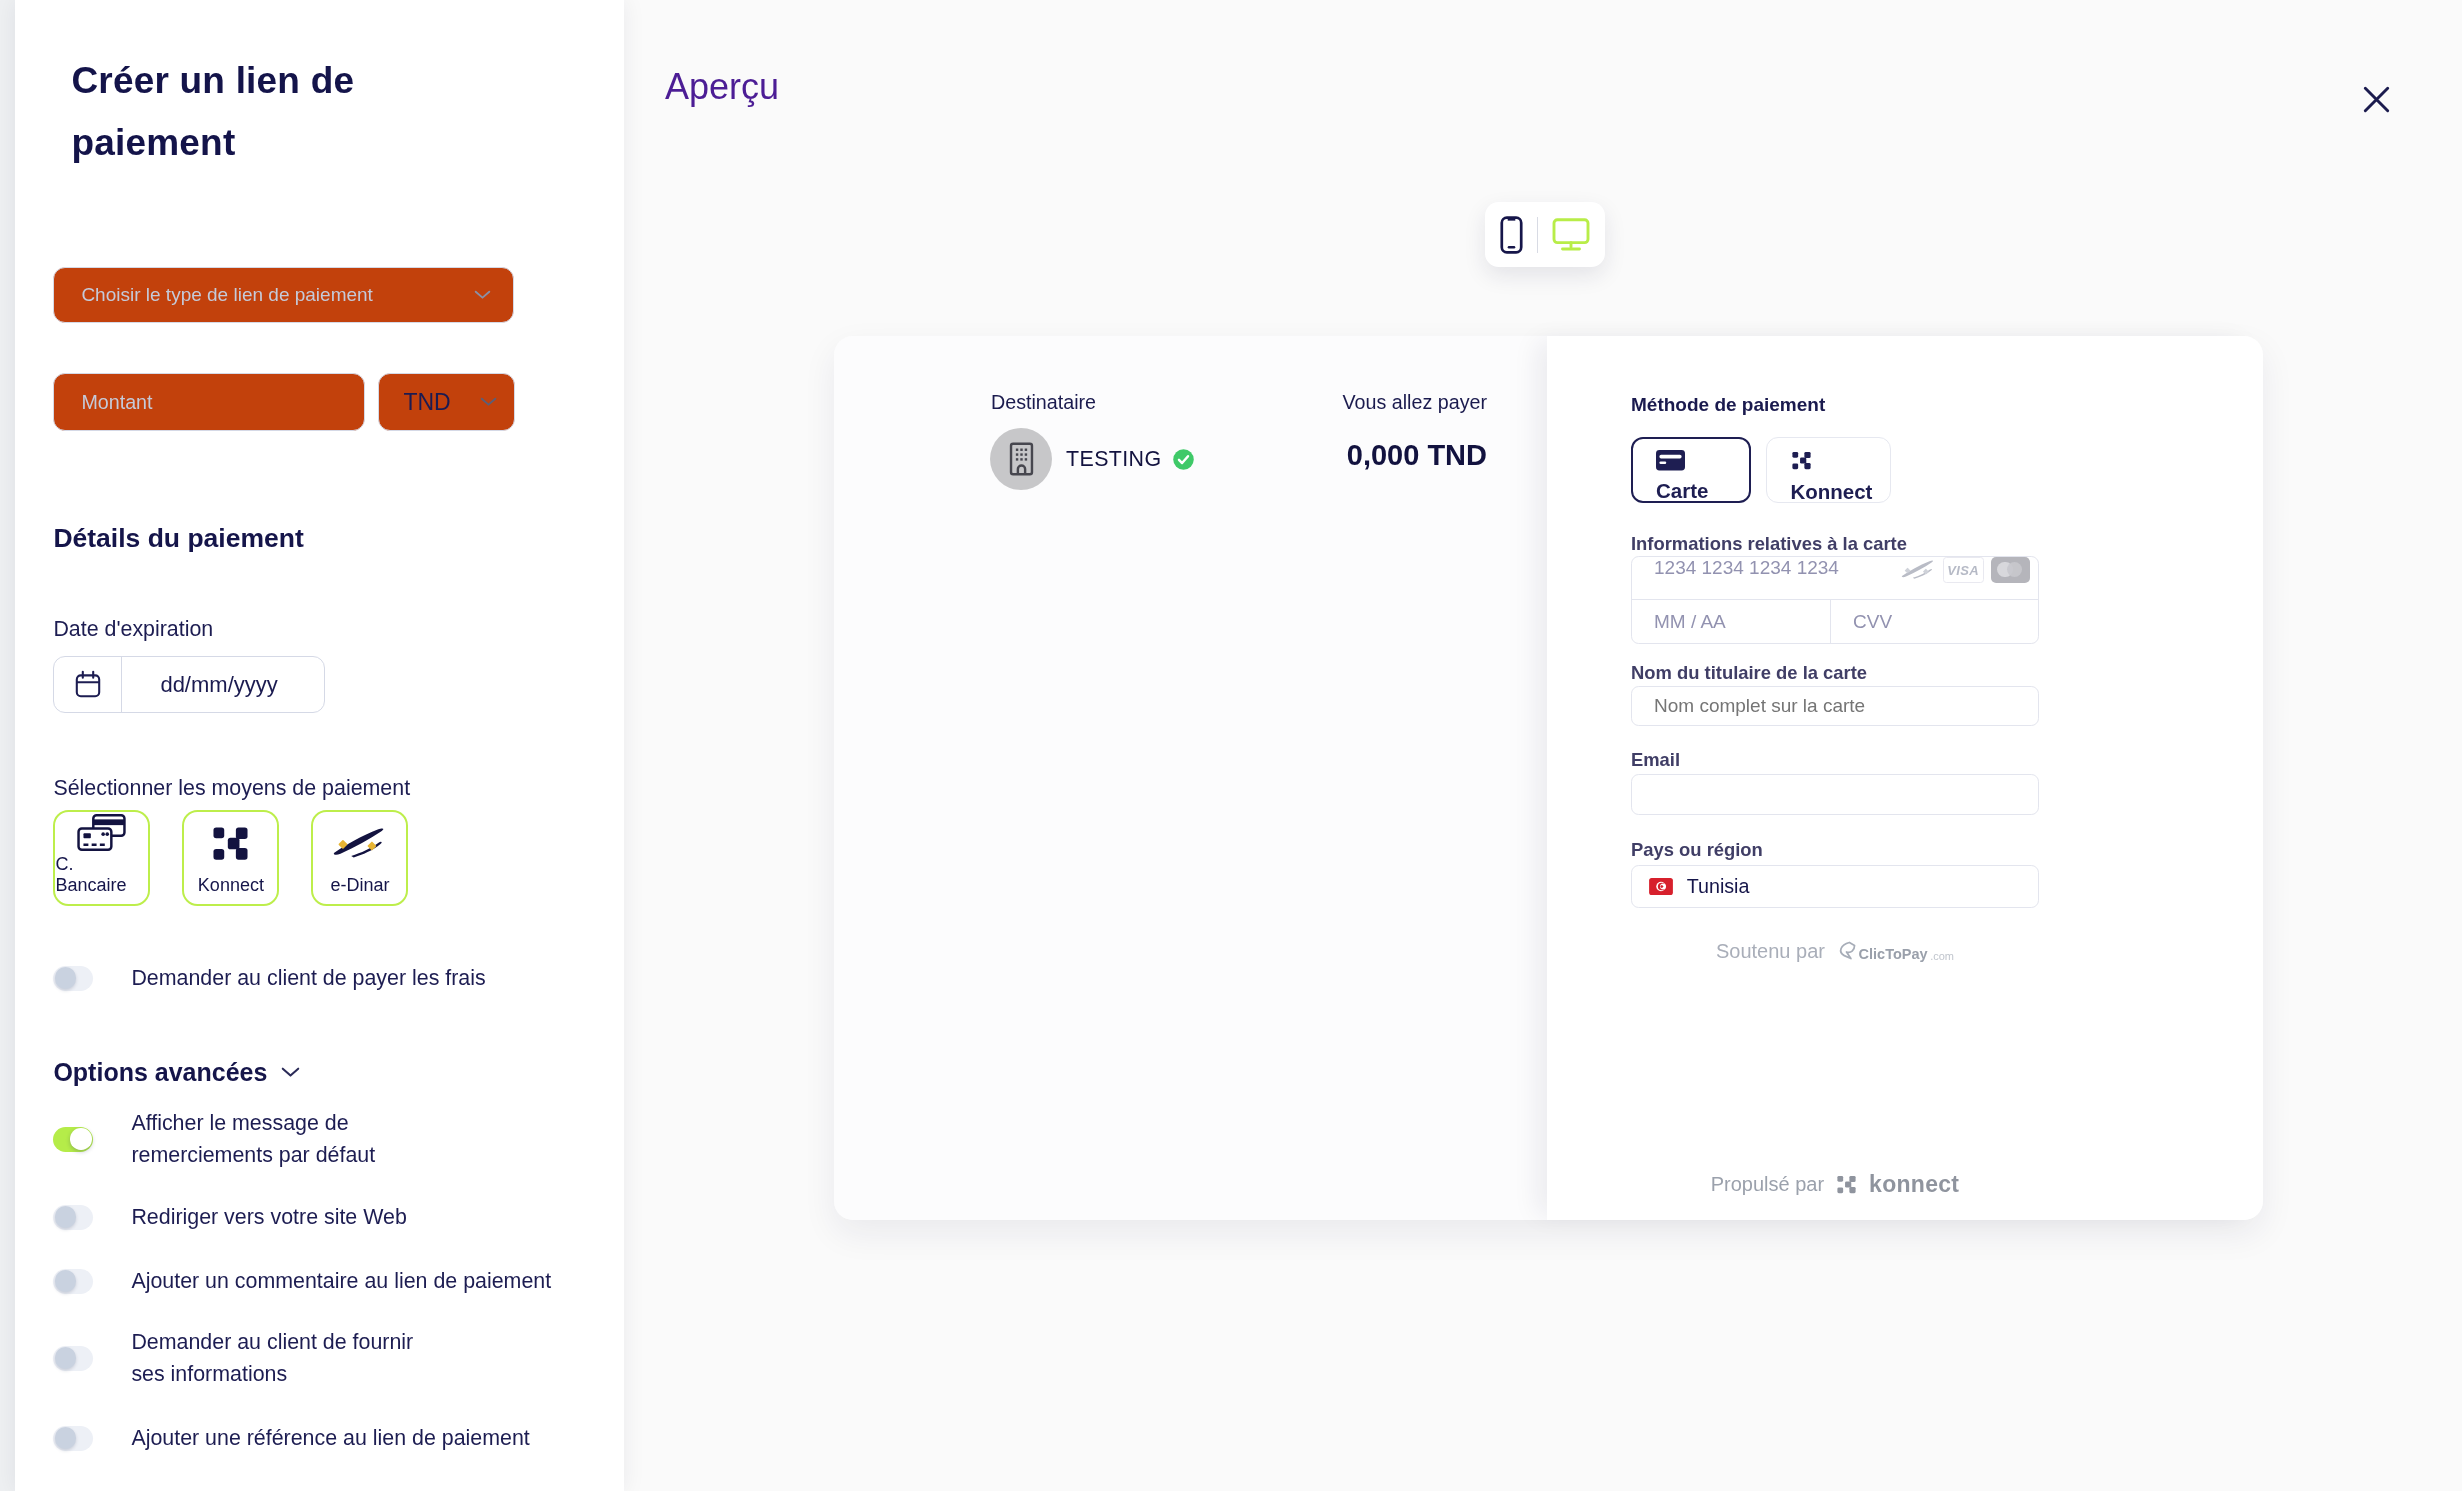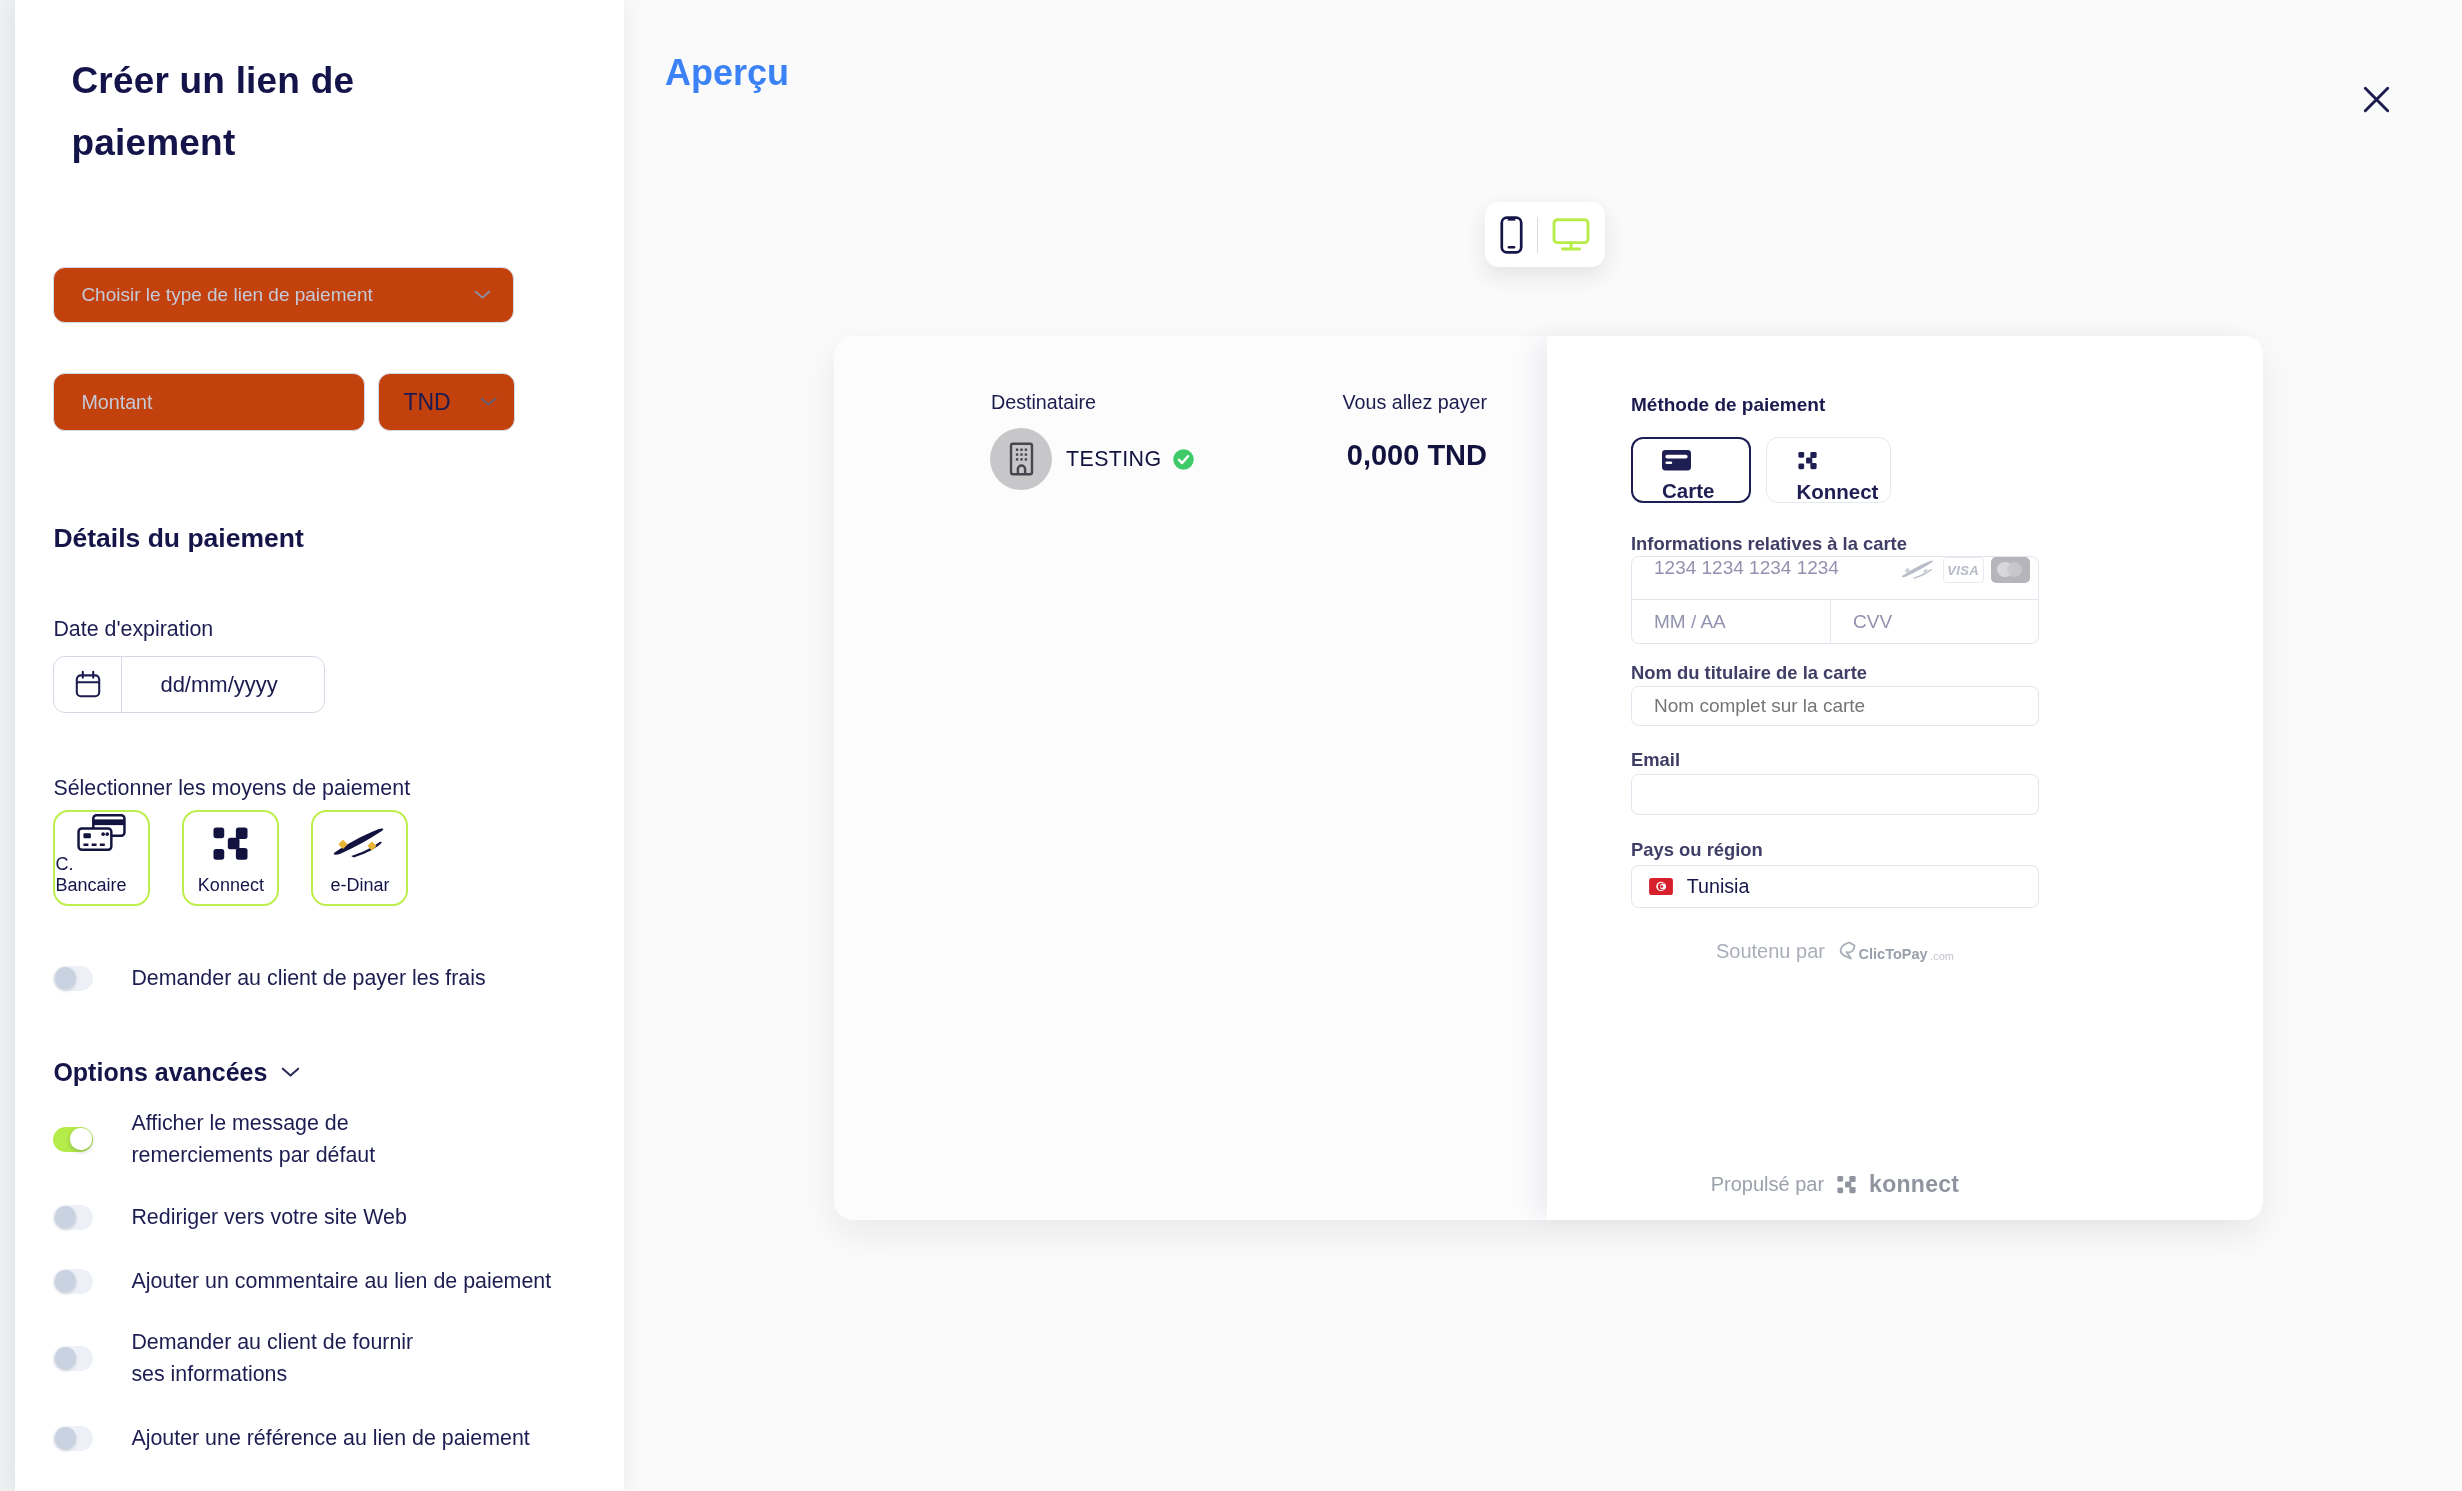--- a/index.html
+++ b/index.html
@@ -45,21 +45,21 @@
   .toggle.on::after{ left:17px; background:#fff; box-shadow:0 1.7px 4.3px rgba(40,50,90,.28); }
   .opt-row{ position:absolute; left:38px; width:513px; display:flex; align-items:center; gap:38px; }
   .opt-row .olabel{ font-size:21.4px; line-height:32px; color:#1d1d52; }
   .row-fees{ top:962px; }
   .sb-h3{ position:absolute; left:38px; top:1058px; display:flex; align-items:center; gap:13.7px;
           font-size:25px; font-weight:bold; color:#15154a; cursor:pointer; }
   .row-a1{ top:1107px; } .row-a2{ top:1201px; } .row-a3{ top:1265px; }
   .row-a4{ top:1326px; } .row-a5{ top:1422px; }
 
   
-  .pv-title{ position:absolute; left:665px; top:52px; font-size:36px; font-weight:bold; color:#3b82f6; }
+  .pv-title{ position:absolute; left:665px; top:66px; font-size:36px; font-weight:normal; color:#4c1d95; }
   .close-btn{ position:absolute; left:2356px; top:79px; width:41px; height:41px; display:flex;
               align-items:center; justify-content:center; cursor:pointer; background:none; border:none; color:#1b1b4e; }
   .device-toggle{ position:absolute; left:1485px; top:202px; width:120px; height:65px; background:#fff;
                   border-radius:13.7px; box-shadow:0 8.5px 22px rgba(25,25,70,.10); display:flex;
                   align-items:center; justify-content:center; }
   .device-toggle .sep{ width:1.3px; height:36px; background:#d8dbe4; margin:0 13.7px; }
   .dev-btn{ background:none; border:none; cursor:pointer; display:flex; align-items:center; }
   .dev-phone{ color:#16164a; } .dev-desktop{ color:#b8ed48; }
 
   .pv-card{ position:absolute; left:834px; top:336px; width:1429px; height:884px; border-radius:19px;
@@ -74,21 +74,21 @@
            background:#c7c7c9; display:flex; align-items:center; justify-content:center; color:#47474f; }
   .dest-name{ position:absolute; left:232px; top:92px; height:62px; display:flex; align-items:center; gap:10.3px; }
   .dest-name .nm{ font-size:21.4px; letter-spacing:0.4px; color:#12123f; }
   .pay-label{ position:absolute; right:60px; top:55px; font-size:19.7px; color:#1b1b4e; }
   .pay-amount{ position:absolute; right:60px; top:103px; font-size:29px; font-weight:bold; color:#12123f; }
 
   .co{ position:absolute; left:84px; width:408px; }
   .co-h{ font-weight:bold; color:#1a1a4e; }
   .co-method-h{ top:58px; font-size:19px; }
   .co-tabs{ top:101px; display:flex; gap:15.4px; }
-  .co-tab{ height:66px; border-radius:12px; background:#fff; padding:11px 0 0 29px; cursor:pointer; text-align:left; }
+  .co-tab{ height:66px; border-radius:12px; background:#fff; padding:11px 0 0 23px; cursor:pointer; text-align:left; }
   .co-tab .tb-label{ display:block; margin-top:5.1px; font-size:20.5px; font-weight:bold; color:#1e1e52; }
   .tab-card{ width:120px; border:2.6px solid #1e1e52; }
   .tab-konnect{ width:125px; border:1.7px solid #e6e8f0; color:#1e1e52; }
   .co-cardinfo-h{ top:197px; font-size:18.4px; color:#403e66; font-weight:bold; }
   .card-box{ top:220px; border:1.3px solid #e3e5ee; border-radius:7.7px; background:#fff; overflow:hidden; }
   .cb-row1{ height:43px; border-bottom:1.3px solid #e3e5ee; display:flex; align-items:flex-start; }
   .cb-row1 input{ flex:1; border:none; outline:none; font-size:19px; color:#333; padding-left:22px;
                   font-family:inherit; min-width:0; background:transparent; }
   .cb-row1 input::placeholder, .cb-row2 input::placeholder{ color:#9292b0; }
   .cb-logos{ display:flex; align-items:center; gap:6.8px; padding-right:8.5px; }

